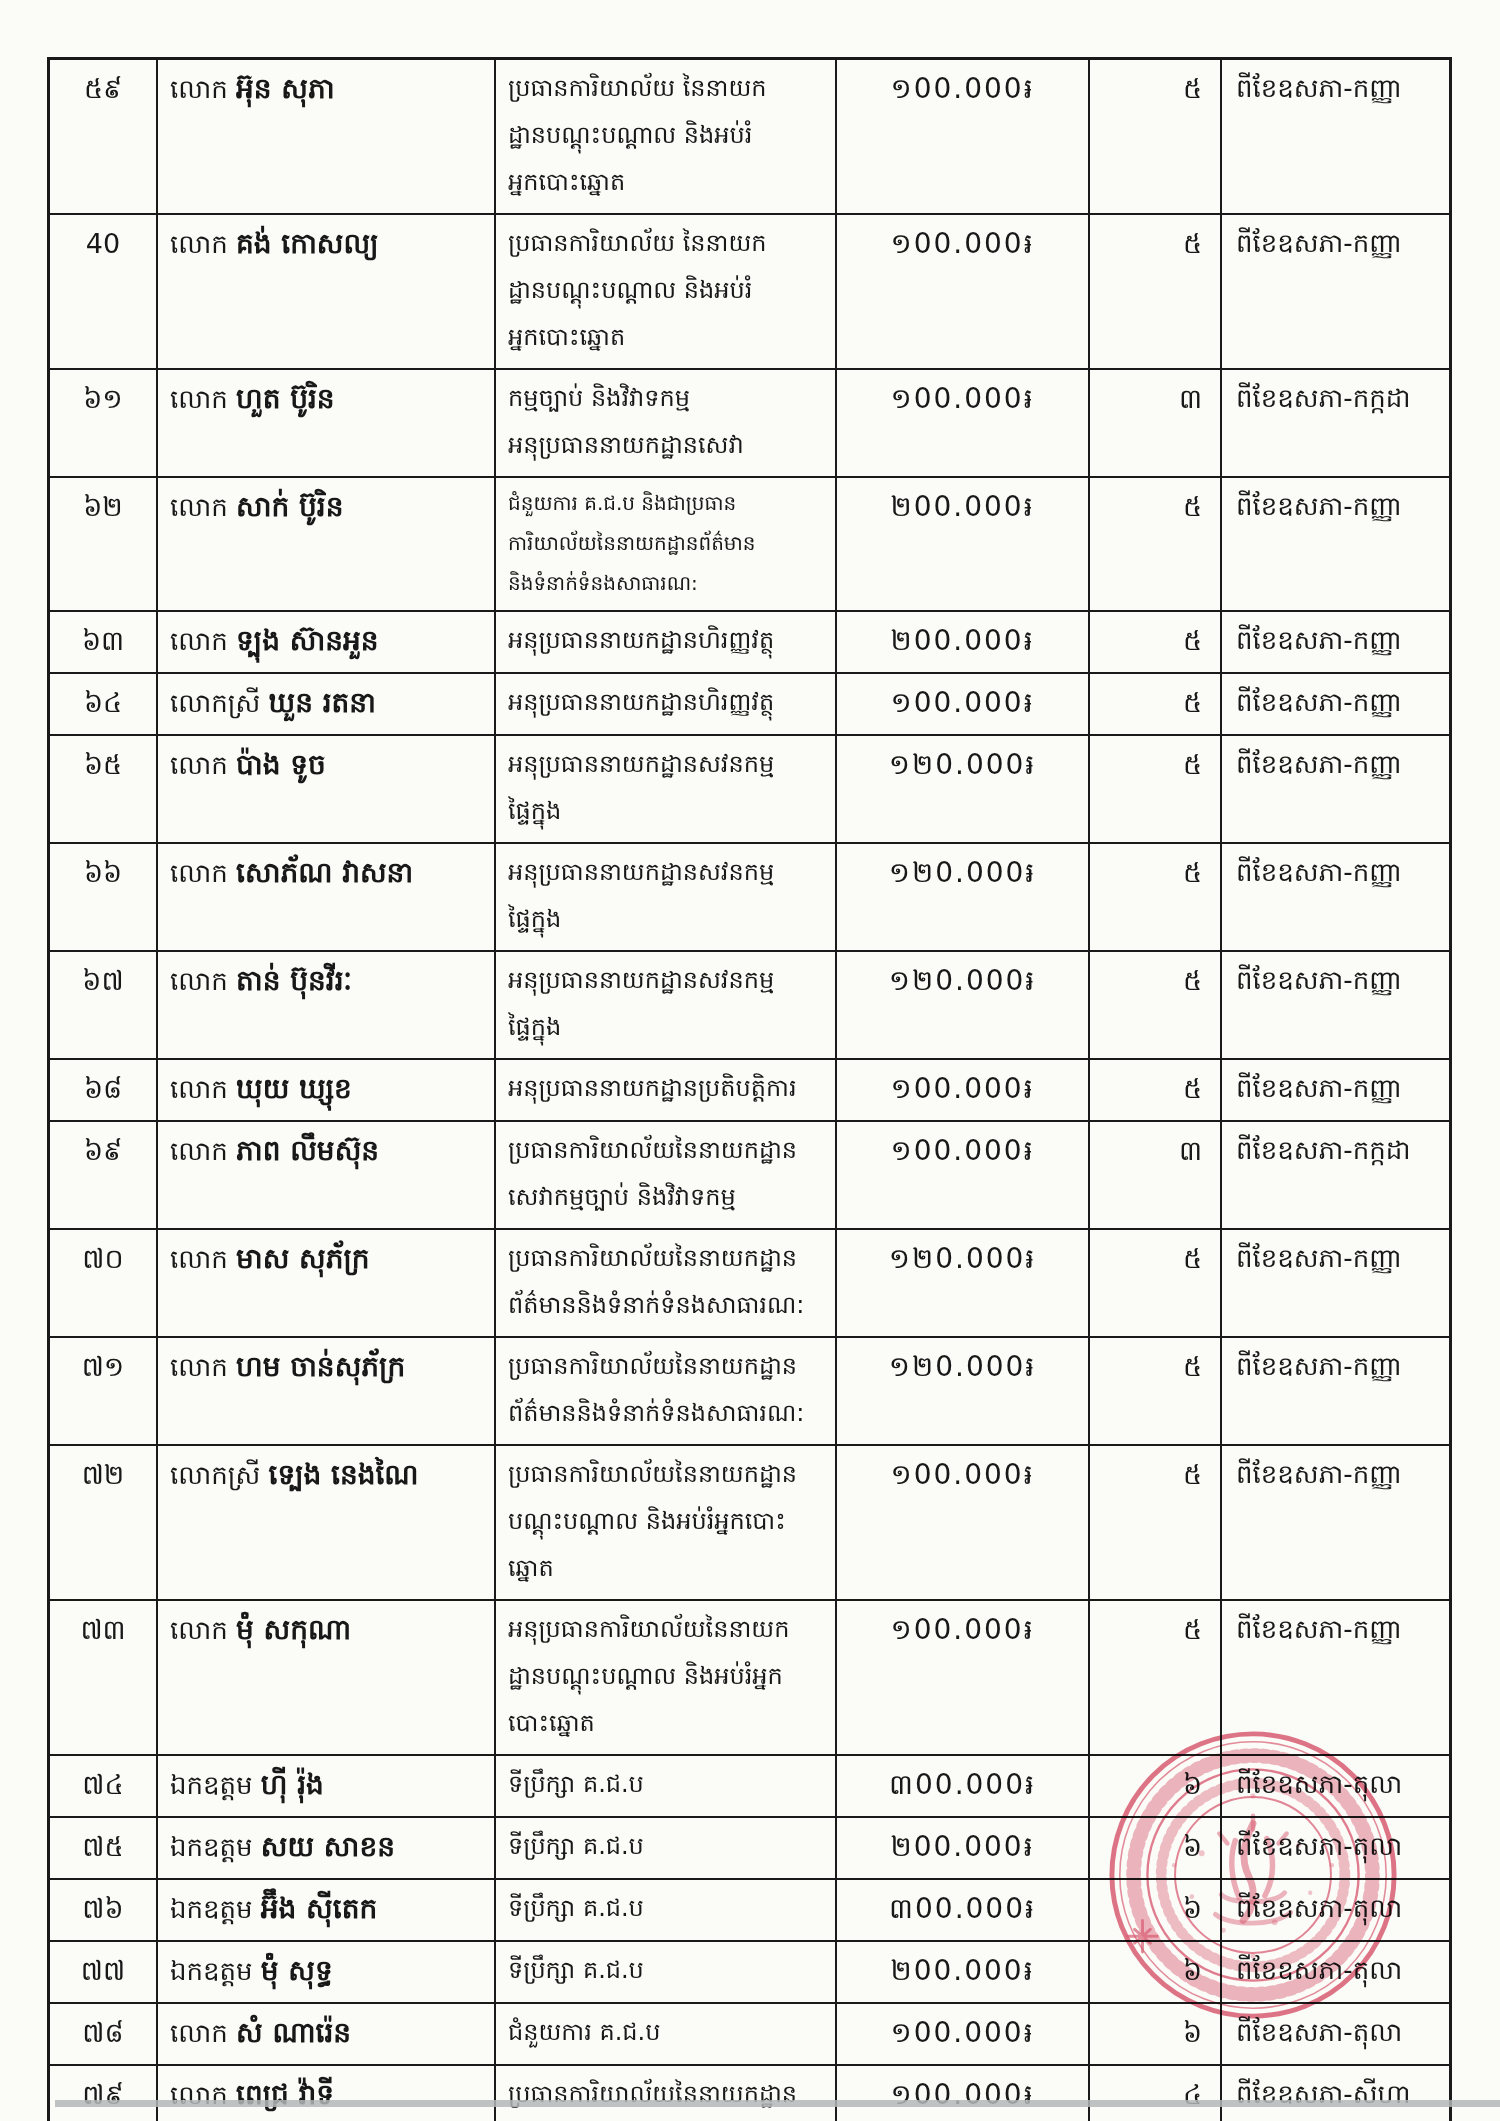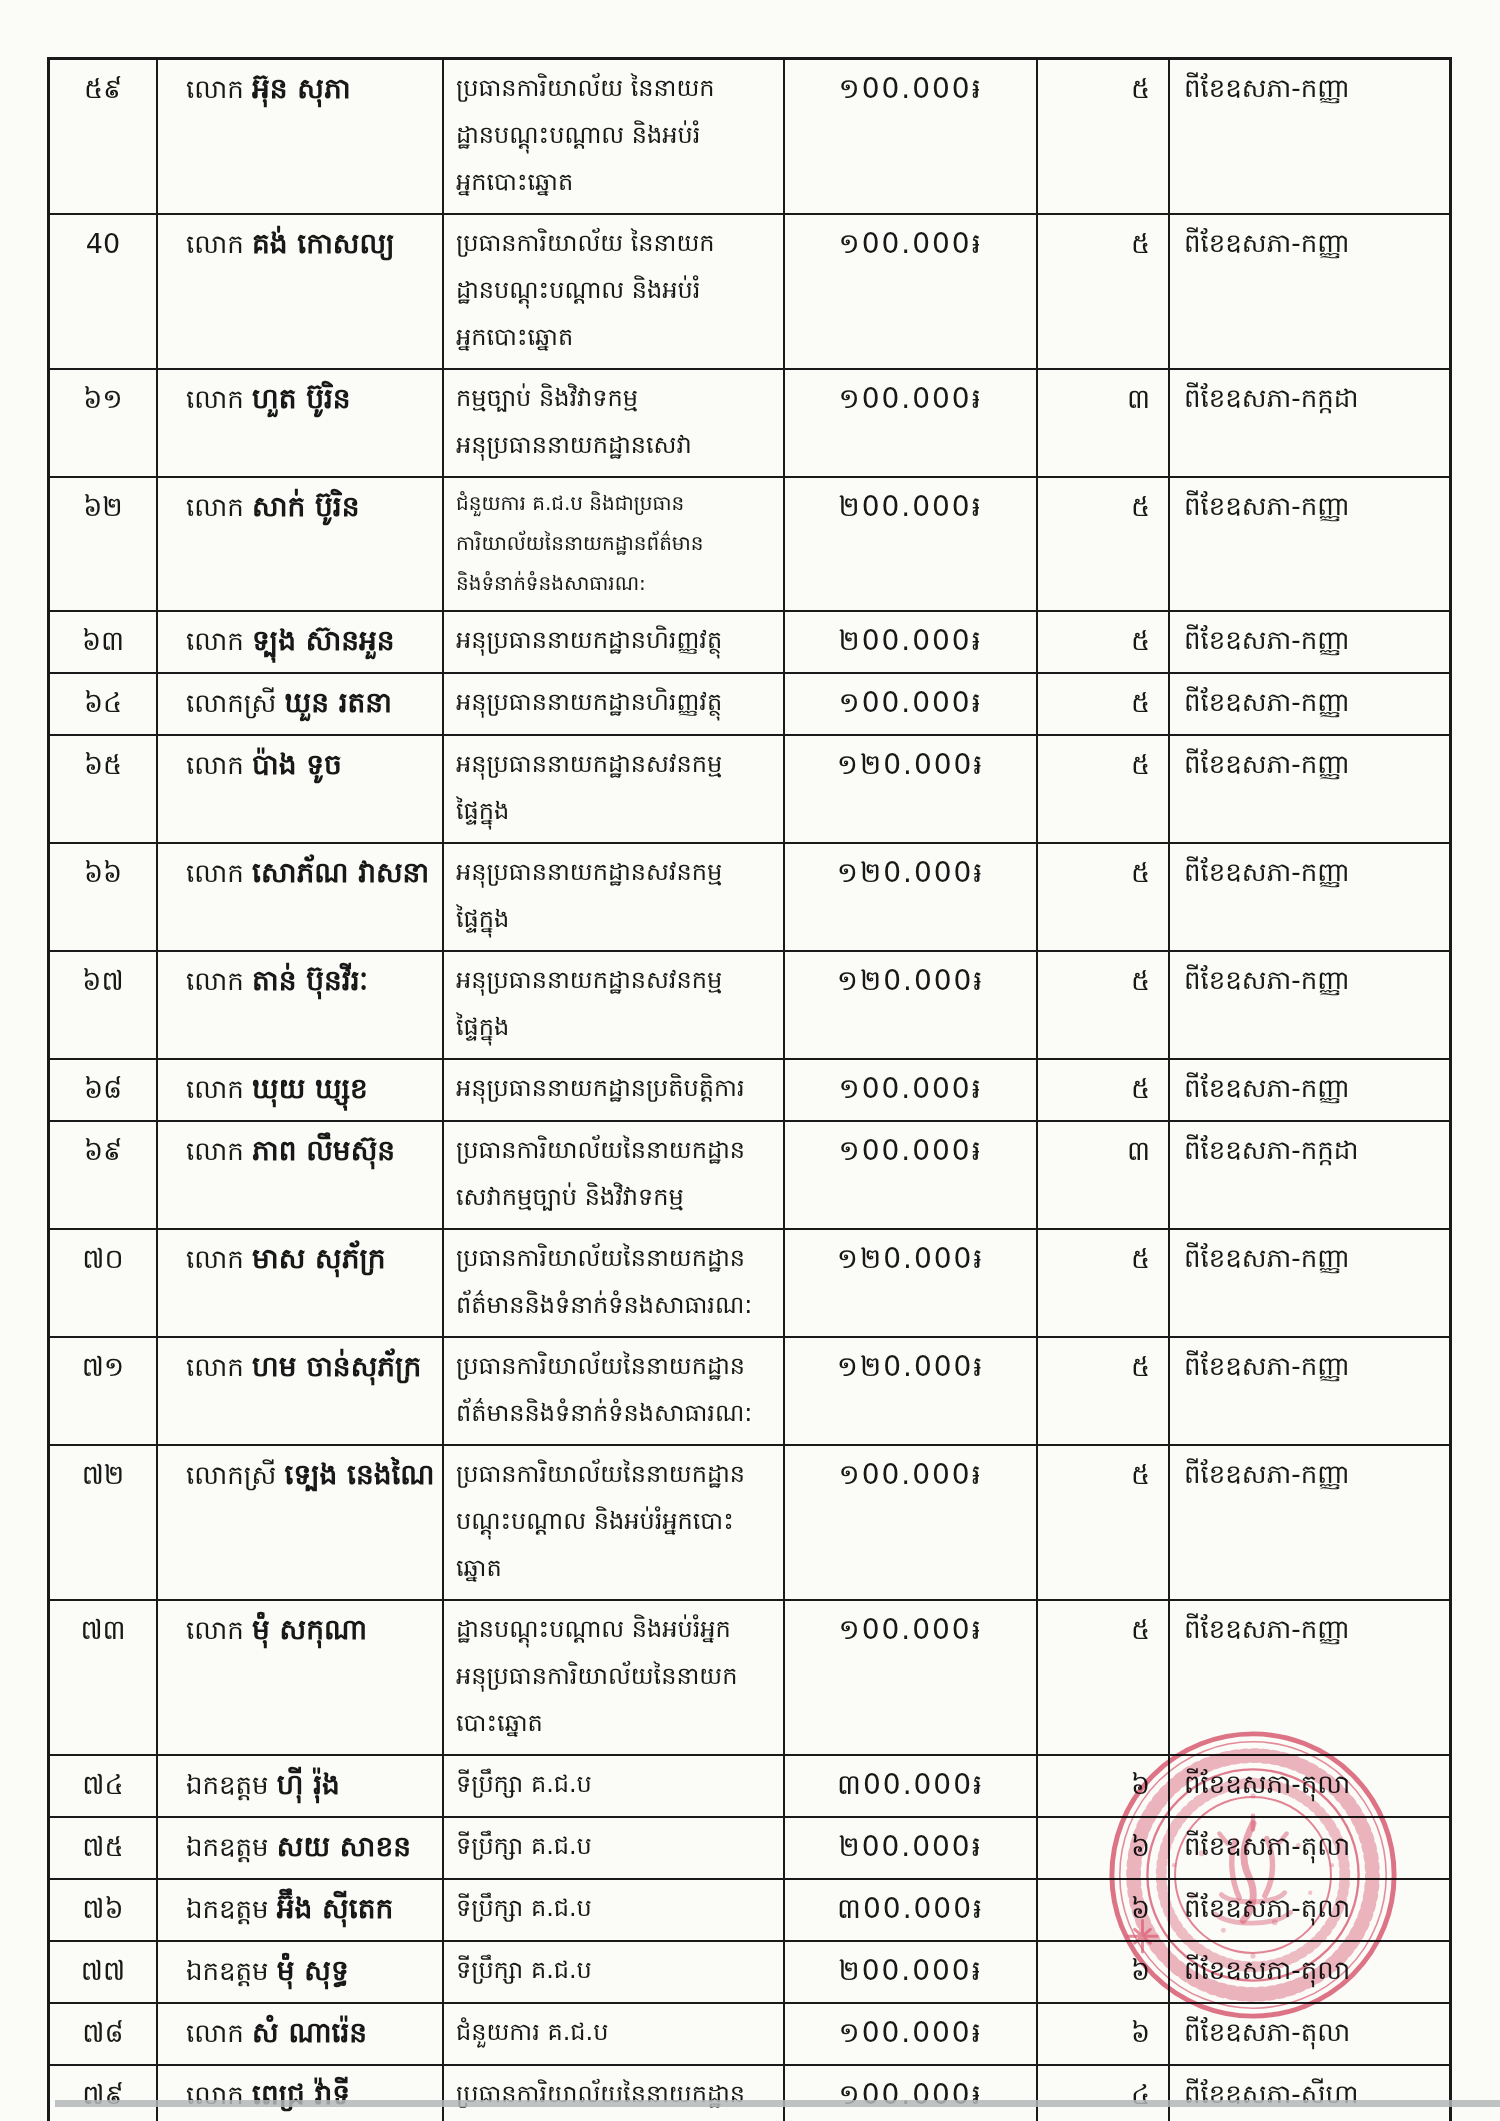--- a/index.html
+++ b/index.html
@@ -11,21 +11,21 @@
   }
   .table-wrap{
     position:absolute;left:47px;top:57px;width:1405px;
     border:3px solid #1a1a1a;box-sizing:border-box;
   }
   .row{display:flex;border-bottom:2.5px solid #1a1a1a;}
   .row:last-child{border-bottom:none;}
   .cell{box-sizing:border-box;border-right:2.5px solid #1a1a1a;padding:5px 8px 7px;overflow:hidden;}
   .cell:last-child{border-right:none;}
   .c-no{width:108px;flex:none;text-align:center;font-size:27px;line-height:47px;}
-  .c-name{width:286px;flex:none;font-size:26px;line-height:47px;white-space:nowrap;padding-left:28px;}
+  .c-name{width:338px;flex:none;font-size:26px;line-height:47px;white-space:nowrap;padding-left:12px;}
   .c-name .pname{font-weight:bold;font-size:28px;}
   .c-pos{width:341px;flex:none;padding-left:12px;}
   .pos-line{height:47px;line-height:47px;font-size:24px;white-space:nowrap;overflow:hidden;}
   .c-pos.small .pos-line{height:40px;line-height:40px;font-size:20px;}
   .c-amt{width:253px;flex:none;text-align:center;font-size:28px;line-height:47px;letter-spacing:2px;white-space:nowrap;}
   .c-mon{width:132px;flex:none;text-align:right;font-size:27px;line-height:47px;padding-right:18px;}
   .c-per{flex:1;font-size:26px;line-height:47px;white-space:nowrap;padding-left:14px;}
   .stamp{
     position:absolute;left:1105px;top:1727px;width:296px;height:296px;
     mix-blend-mode:multiply;opacity:.92;pointer-events:none;
@@ -191,22 +191,22 @@
         <div class="pos-line">ឆ្នោត</div>
       </div>
       <div class="cell c-amt">១00.000៛</div>
       <div class="cell c-mon">៥</div>
       <div class="cell c-per">ពីខែឧសភា-កញ្ញា</div>
     </div>
     <div class="row">
       <div class="cell c-no">៧៣</div>
       <div class="cell c-name"><div class="title" style="display: inline;">លោក </div><div class="pname" style="display: inline;">ម៉ុំ សកុណា</div></div>
       <div class="cell c-pos">
+        <div class="pos-line">អនុប្រធានការិយាល័យនៃនាយក</div>
         <div class="pos-line">ដ្ឋានបណ្តុះបណ្តាល និងអប់រំអ្នក</div>
-        <div class="pos-line">អនុប្រធានការិយាល័យនៃនាយក</div>
         <div class="pos-line">បោះឆ្នោត</div>
       </div>
       <div class="cell c-amt">១00.000៛</div>
       <div class="cell c-mon">៥</div>
       <div class="cell c-per">ពីខែឧសភា-កញ្ញា</div>
     </div>
     <div class="row">
       <div class="cell c-no">៧៤</div>
       <div class="cell c-name"><div class="title" style="display: inline;">ឯកឧត្តម </div><div class="pname" style="display: inline;">ហ៊ី រ៉ុង</div></div>
       <div class="cell c-pos">

